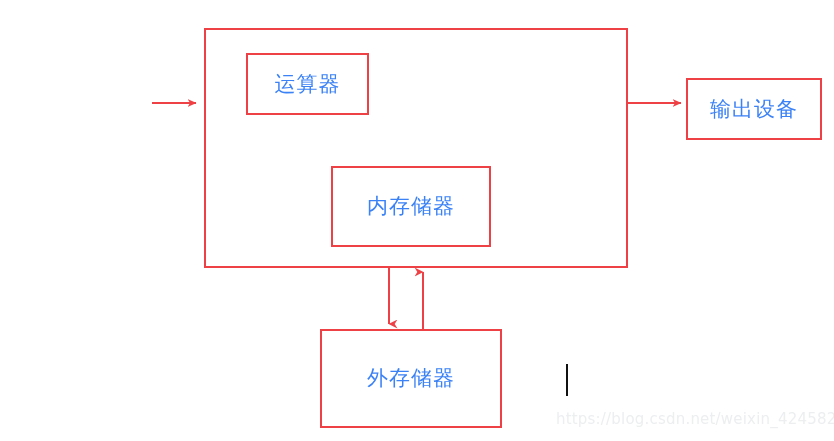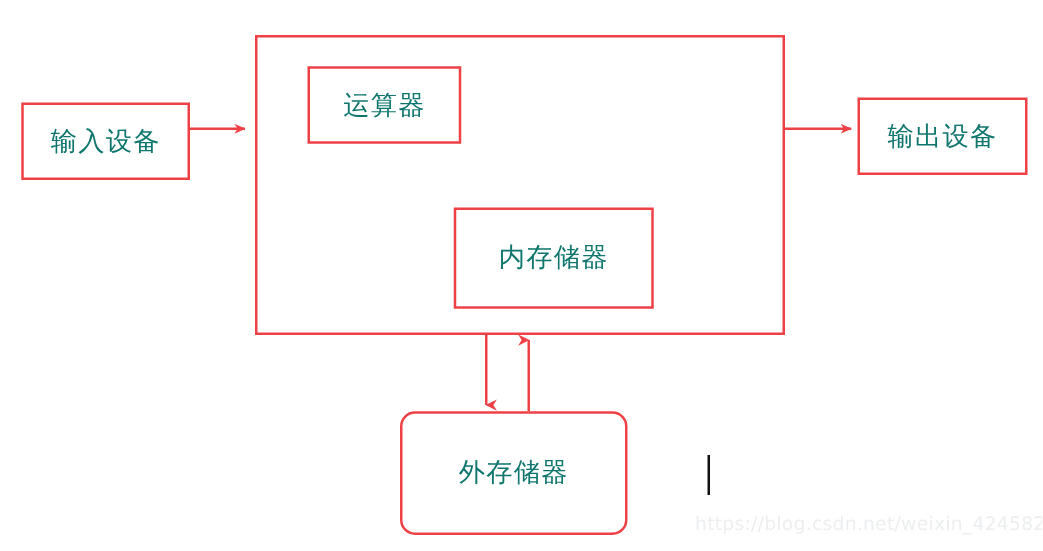--- a/index.html
+++ b/index.html
@@ -20,21 +20,21 @@
   .box {
     position: absolute;
     box-sizing: border-box;
     border: 2px solid #ee4146;
     background: #ffffff;
     display: flex;
     align-items: center;
     justify-content: center;
   }
   .box-label {
-    color: #0f766e;
+    color: #3b82f6;
     font-size: 21px;
     line-height: 1;
     letter-spacing: 1px;
     white-space: nowrap;
     font-family: "DejaVu Sans", "Liberation Sans", sans-serif;
   }
 
   
   #system-container {
     left: 204px;
@@ -74,29 +74,27 @@
     width: 123px;
     height: 57px;
     z-index: 3;
   }
   #main-memory-box {
     left: 331px;
     top: 166px;
     width: 160px;
     height: 81px;
     z-index: 3;
-    margin-left: 32px;
   }
   #external-storage-box {
     left: 320px;
     top: 329px;
     width: 182px;
     height: 99px;
     z-index: 3;
-    border-radius: 12px;
   }
 
   
   #arrow-layer {
     position: absolute;
     left: 0;
     top: 0;
     width: 834px;
     height: 441px;
     z-index: 2;
@@ -157,23 +155,20 @@
 
     <g>
       <line x1="389" y1="268" x2="389" y2="324" stroke="#ee4146" stroke-width="2" marker-end="url(#head-down)"></line>
     </g>
 
     <g>
       <line x1="423" y1="329" x2="423" y2="272" stroke="#ee4146" stroke-width="2" marker-end="url(#head-up)"></line>
     </g>
   </svg>
 
-  <div class="box" id="input-device-box">
-    <span class="box-label">输入设备</span>
-  </div>
 
   <div class="box" id="output-device-box">
     <span class="box-label">输出设备</span>
   </div>
 
   <div class="box" id="alu-box">
     <span class="box-label">运算器</span>
   </div>
 
 

